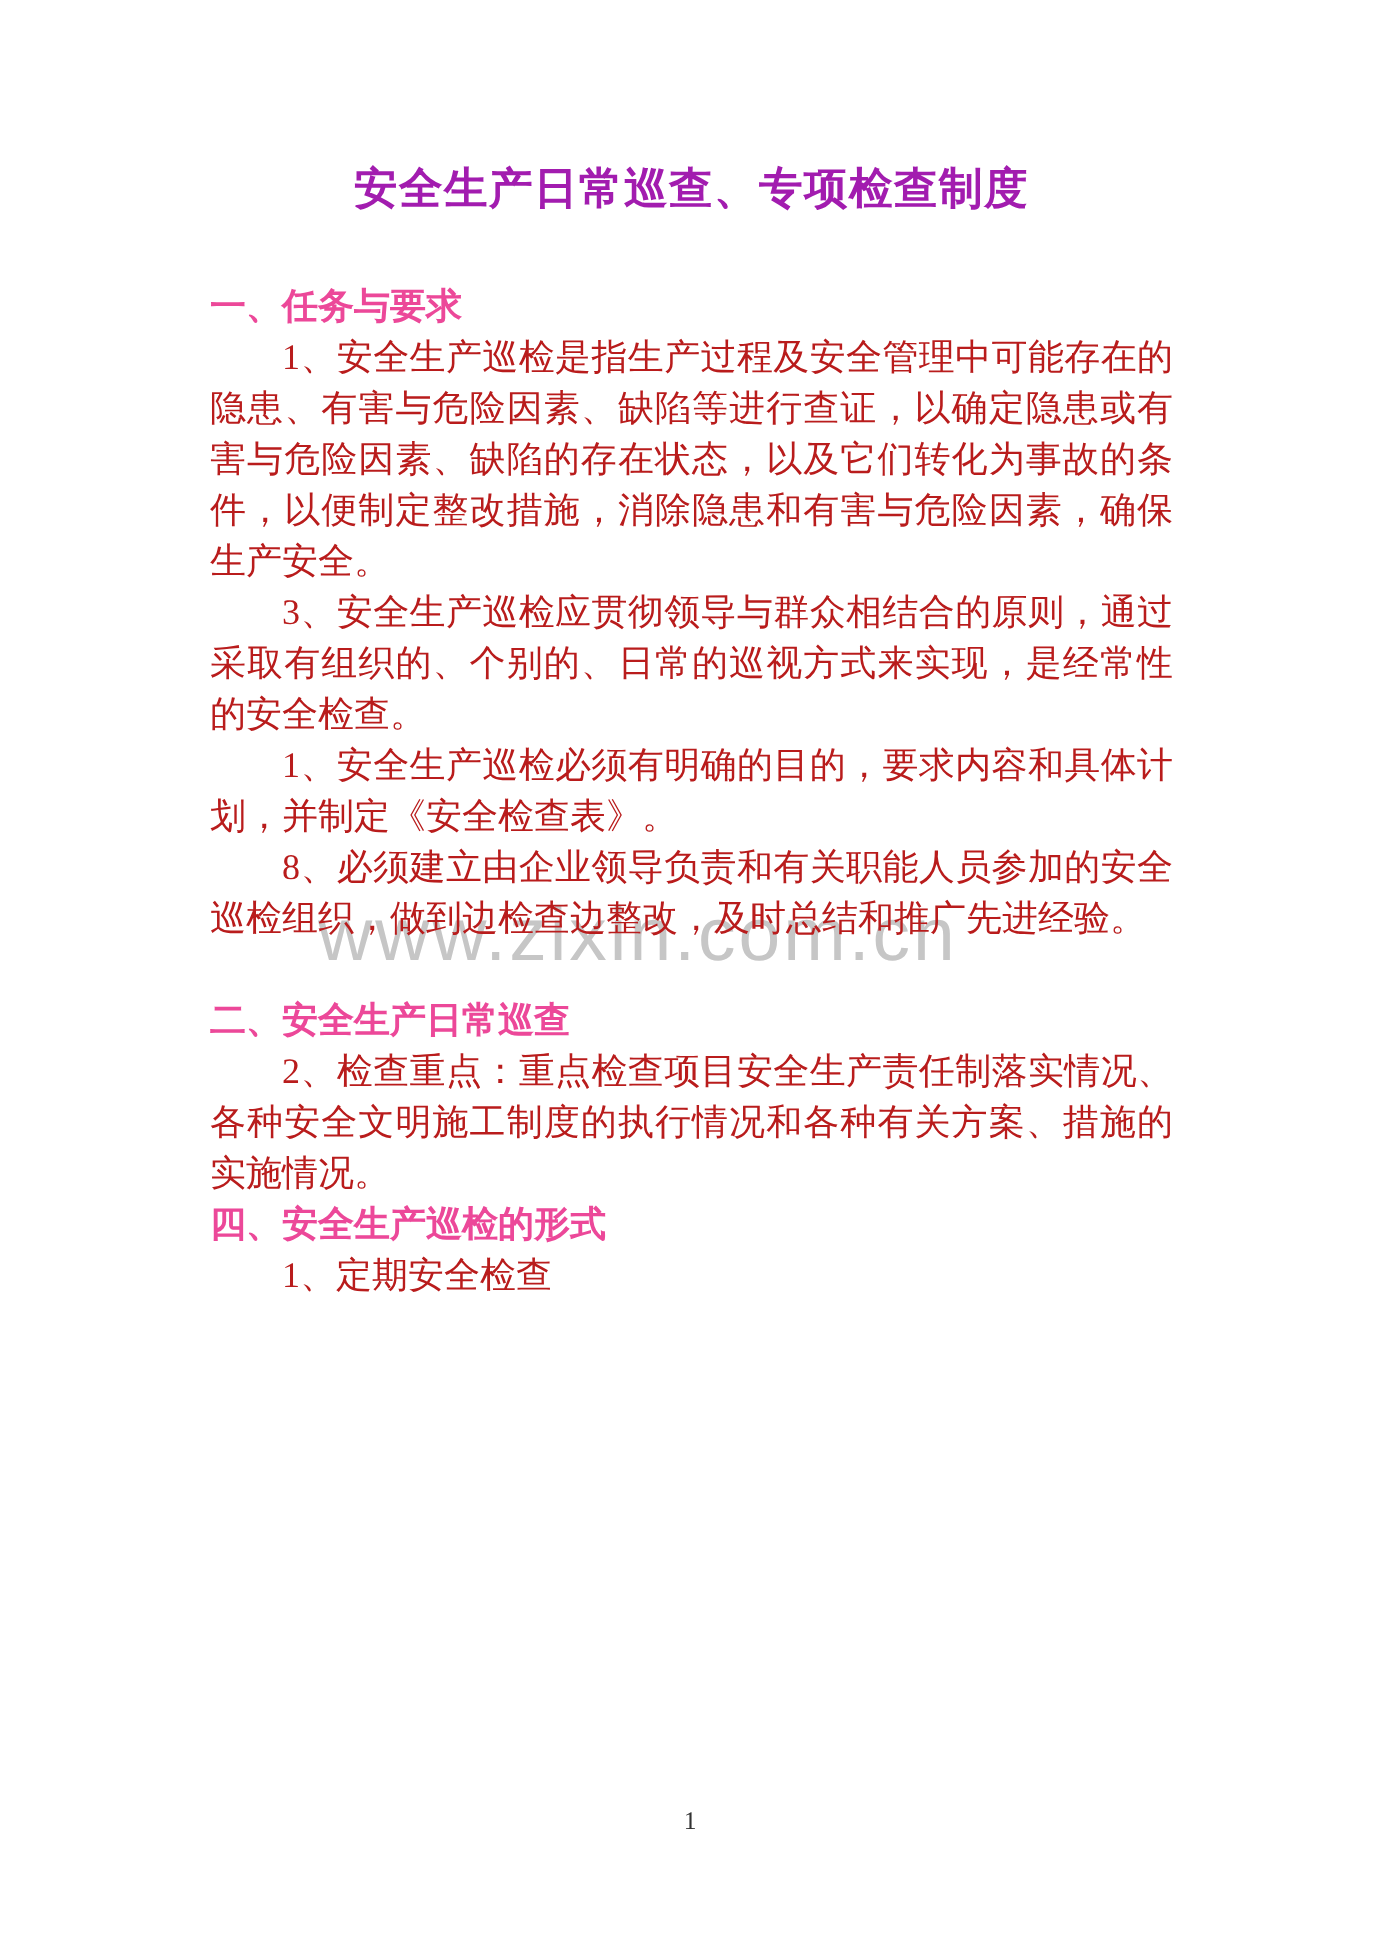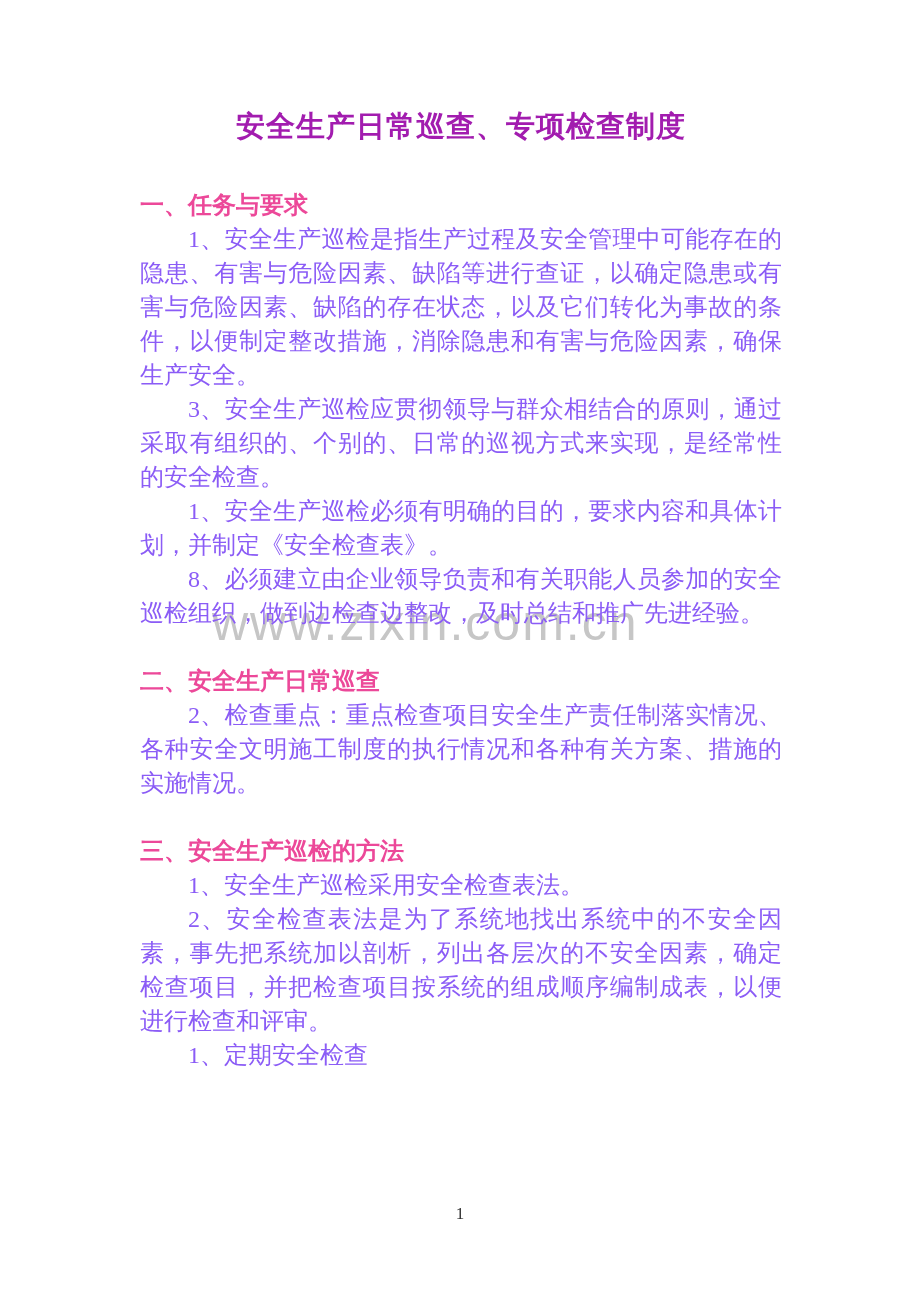--- a/index.html
+++ b/index.html
@@ -53,21 +53,21 @@
     line-height: 34px;
     font-weight: bold;
     color: #ec4899;
   }
   .para {
     margin: 0;
     font-size: 24px;
     line-height: 34px;
     text-align: justify;
     text-indent: 48px;
-    color: #8b5cf6;
+    color: #b91c1c;
     word-break: break-all;
   }
   .page-number {
     position: absolute;
     left: 0;
     right: 0;
     top: 1204px;
     text-align: center;
     font-size: 17px;
     line-height: 20px;
@@ -91,26 +91,22 @@
           <p class="para">3、安全生产巡检应贯彻领导与群众相结合的原则，通过采取有组织的、个别的、日常的巡视方式来实现，是经常性的安全检查。</p>
           <p class="para">1、安全生产巡检必须有明确的目的，要求内容和具体计划，并制定《安全检查表》。</p>
           <p class="para">8、必须建立由企业领导负责和有关职能人员参加的安全巡检组织，做到边检查边整改，及时总结和推广先进经验。</p>
         </section>
 
   <section class="doc-section">
     <h2 class="section-heading">二、安全生产日常巡查</h2>
           <p class="para">2、检查重点：重点检查项目安全生产责任制落实情况、各种安全文明施工制度的执行情况和各种有关方案、措施的实施情况。</p>
         </section>
 
-  <section class="doc-section">
-    <h2 class="section-heading">三、安全生产巡检的方法</h2>
-  <p class="para">1、安全生产巡检采用安全检查表法。</p>
-          <p class="para">2、安全检查表法是为了系统地找出系统中的不安全因素，事先把系统加以剖析，列出各层次的不安全因素，确定检查项目，并把检查项目按系统的组成顺序编制成表，以便进行检查和评审。</p>
-        </section>
 
   <section class="doc-section">
+    <h2 class="section-heading">四、安全生产巡检的形式</h2>
   <p class="para">1、定期安全检查</p>
         </section>
 </div>
   </div>
 
   <div class="page-number">1</div>
 </div>
 
 </body></html>

